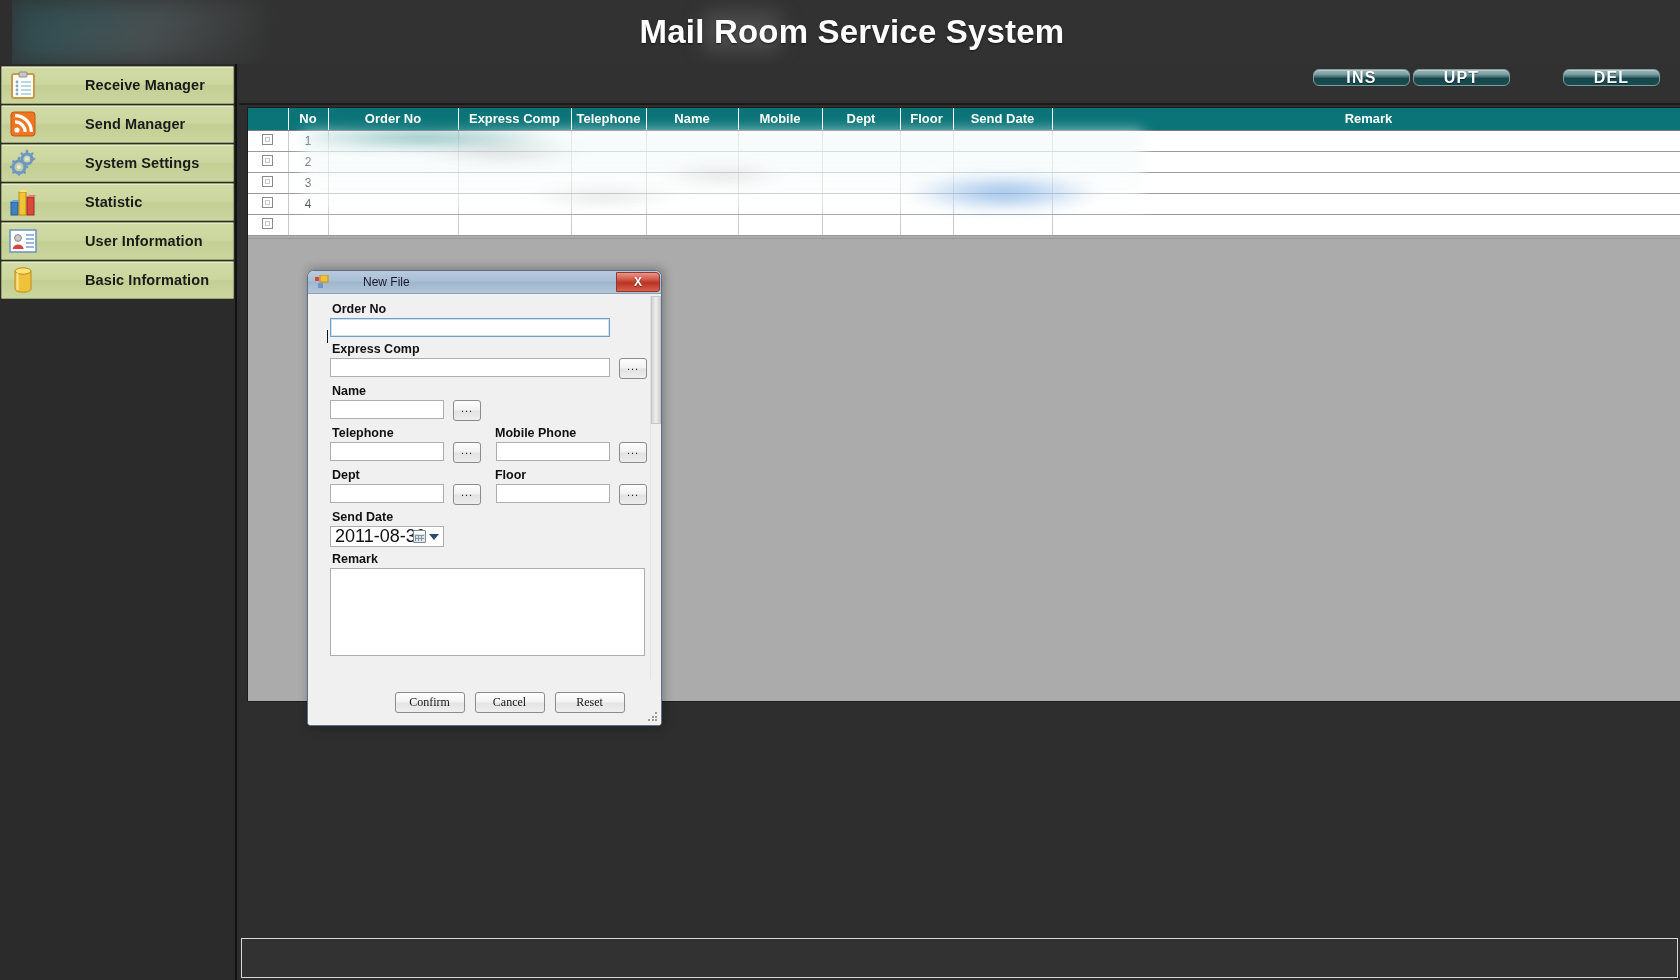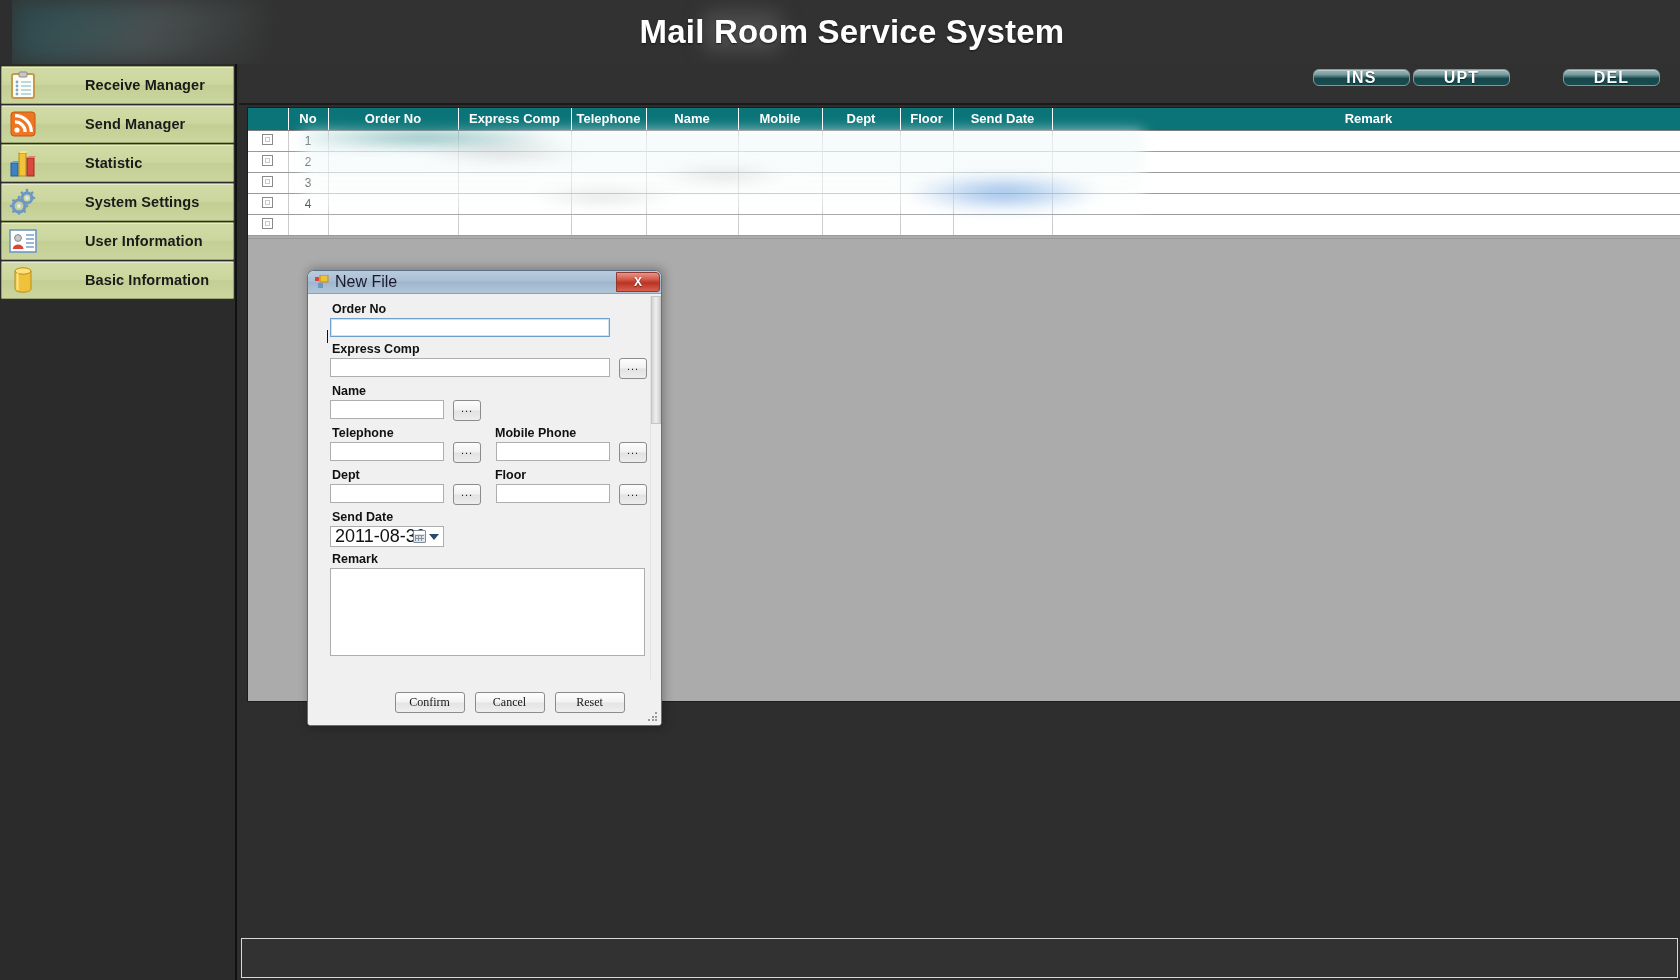--- a/index.html
+++ b/index.html
@@ -216,22 +216,23 @@
     background: linear-gradient(to bottom, #b9cadd 0%, #aabfd4 45%, #9fb6cd 50%, #b3c6d9 100%);
     border-bottom: 1px solid #8d9fb1;
     display: flex; align-items: center;
   }
   .dlg-ico {
     width: 14px; height: 14px;
     margin-left: 7px; margin-right: 6px;
     position: relative;
   }
   .dlg-title {
-    font-size: 16px;
+    font-size: 12px;
     color: #1a1a2e;
+    margin-left: 28px;
   }
   .dlg-close {
     position: absolute; right: 1px; top: 1px;
     width: 44px; height: 20px;
     border: 1px solid #8a3a30;
     border-radius: 0 4px 3px 0;
     background: linear-gradient(to bottom, #e99488 0%, #d35a4a 35%, #b93322 55%, #d9604f 100%);
     color: #ffffff;
     font-size: 12px; font-weight: bold;
     display: flex; align-items: center; justify-content: center;
@@ -417,34 +418,20 @@
     <div class="nav-item">
       <span class="nav-ico">
         <svg width="26" height="26" viewBox="0 0 26 26">
           <rect x="1" y="1" width="24" height="24" rx="3" fill="#ef7521" stroke="#c25a12"></rect>
           <circle cx="7" cy="19" r="2.6" fill="#fff"></circle>
           <path d="M5 12.5a8.5 8.5 0 0 1 8.5 8.5h3.3A11.8 11.8 0 0 0 5 9.2z" fill="#fff"></path>
           <path d="M5 6.3A14.7 14.7 0 0 1 19.7 21H23A18 18 0 0 0 5 3z" fill="#fff"></path>
         </svg>
       </span>
       <span class="nav-label">Send Manager</span>
-    </div>
-
-    <div class="nav-item">
-      <span class="nav-ico">
-        <svg width="28" height="28" viewBox="0 0 28 28">
-          <rect x="2" y="14" width="7" height="13" fill="#3f82c4" stroke="#275a8e"></rect>
-          <rect x="10" y="4" width="7" height="23" fill="#f2c336" stroke="#b48d13"></rect>
-          <rect x="18" y="9" width="7" height="18" fill="#d94a3c" stroke="#9d2b20"></rect>
-          <polygon points="2,14 4,12 11,12 9,14" fill="#6aa2dc"></polygon>
-          <polygon points="10,4 12,2 19,2 17,4" fill="#ffe07a"></polygon>
-          <polygon points="18,9 20,7 27,7 25,9" fill="#ef7a6c"></polygon>
-        </svg>
-      </span>
-      <span class="nav-label">Statistic</span>
     </div>
 
     <div class="nav-item">
       <span class="nav-ico">
         <svg width="28" height="28" viewBox="0 0 28 28">
           <g fill="none" stroke="#6f97c4" stroke-width="3">
             <circle cx="18" cy="10" r="5"></circle>
             <circle cx="10" cy="18" r="6"></circle>
           </g>
           <g stroke="#6f97c4" stroke-width="2.6" stroke-linecap="round">
@@ -458,20 +445,34 @@
             <line x1="18" y1="18" x2="16" y2="18"></line>
             <line x1="4.3" y1="12.3" x2="5.8" y2="13.8"></line>
               <line x1="15.8" y1="23.7" x2="14.3" y2="22.2"></line>
             <line x1="4.3" y1="23.7" x2="5.8" y2="22.2"></line>
           </g>
           <circle cx="10" cy="18" r="2" fill="#dfe9f4"></circle>
           <circle cx="18" cy="10" r="1.7" fill="#dfe9f4"></circle>
         </svg>
       </span>
       <span class="nav-label">System Settings</span>
+    </div>
+
+    <div class="nav-item">
+      <span class="nav-ico">
+        <svg width="28" height="28" viewBox="0 0 28 28">
+          <rect x="2" y="14" width="7" height="13" fill="#3f82c4" stroke="#275a8e"></rect>
+          <rect x="10" y="4" width="7" height="23" fill="#f2c336" stroke="#b48d13"></rect>
+          <rect x="18" y="9" width="7" height="18" fill="#d94a3c" stroke="#9d2b20"></rect>
+          <polygon points="2,14 4,12 11,12 9,14" fill="#6aa2dc"></polygon>
+          <polygon points="10,4 12,2 19,2 17,4" fill="#ffe07a"></polygon>
+          <polygon points="18,9 20,7 27,7 25,9" fill="#ef7a6c"></polygon>
+        </svg>
+      </span>
+      <span class="nav-label">Statistic</span>
     </div>
 
     <div class="nav-item">
       <span class="nav-ico">
         <svg width="28" height="24" viewBox="0 0 28 24">
           <rect x="1" y="1" width="26" height="22" fill="#ffffff" stroke="#6f97c4" stroke-width="1.6"></rect>
           <circle cx="9" cy="9" r="3.4" fill="#c9c9c9" stroke="#888"></circle>
           <path d="M3.6 20a5.6 5.6 0 0 1 11 0z" fill="#d9453a"></path>
           <g stroke="#7fa8cf" stroke-width="1.6">
               <line x1="17" y1="6" x2="25" y2="6"></line>

